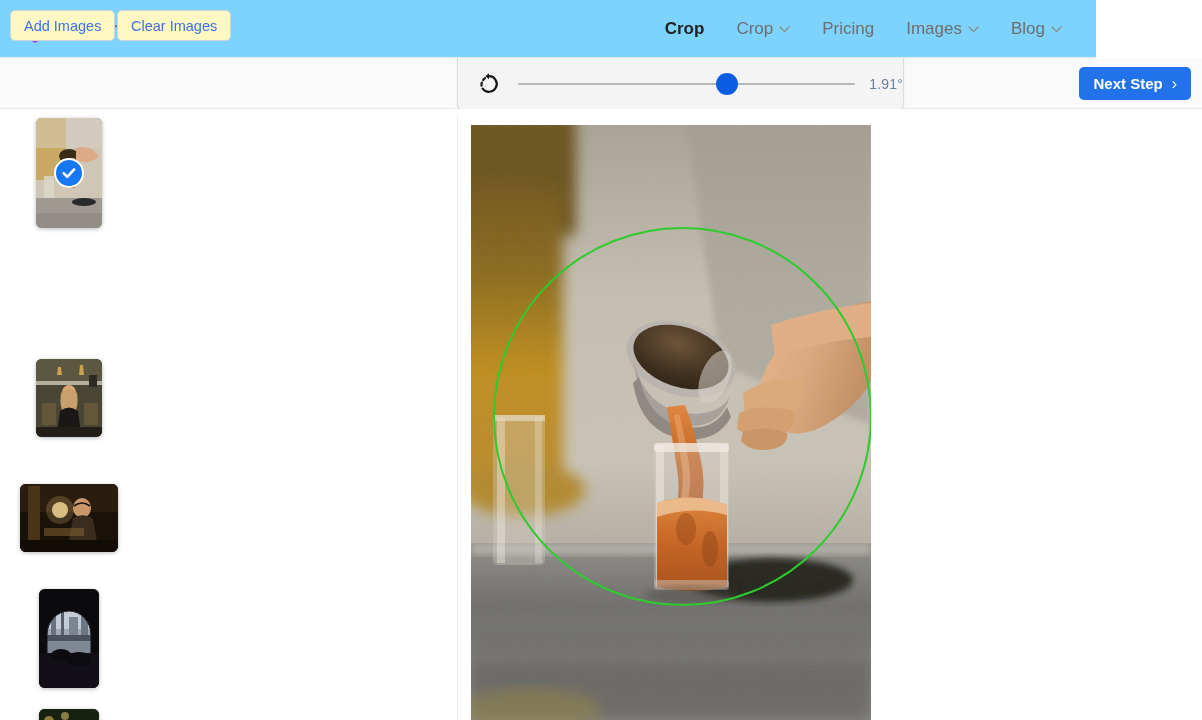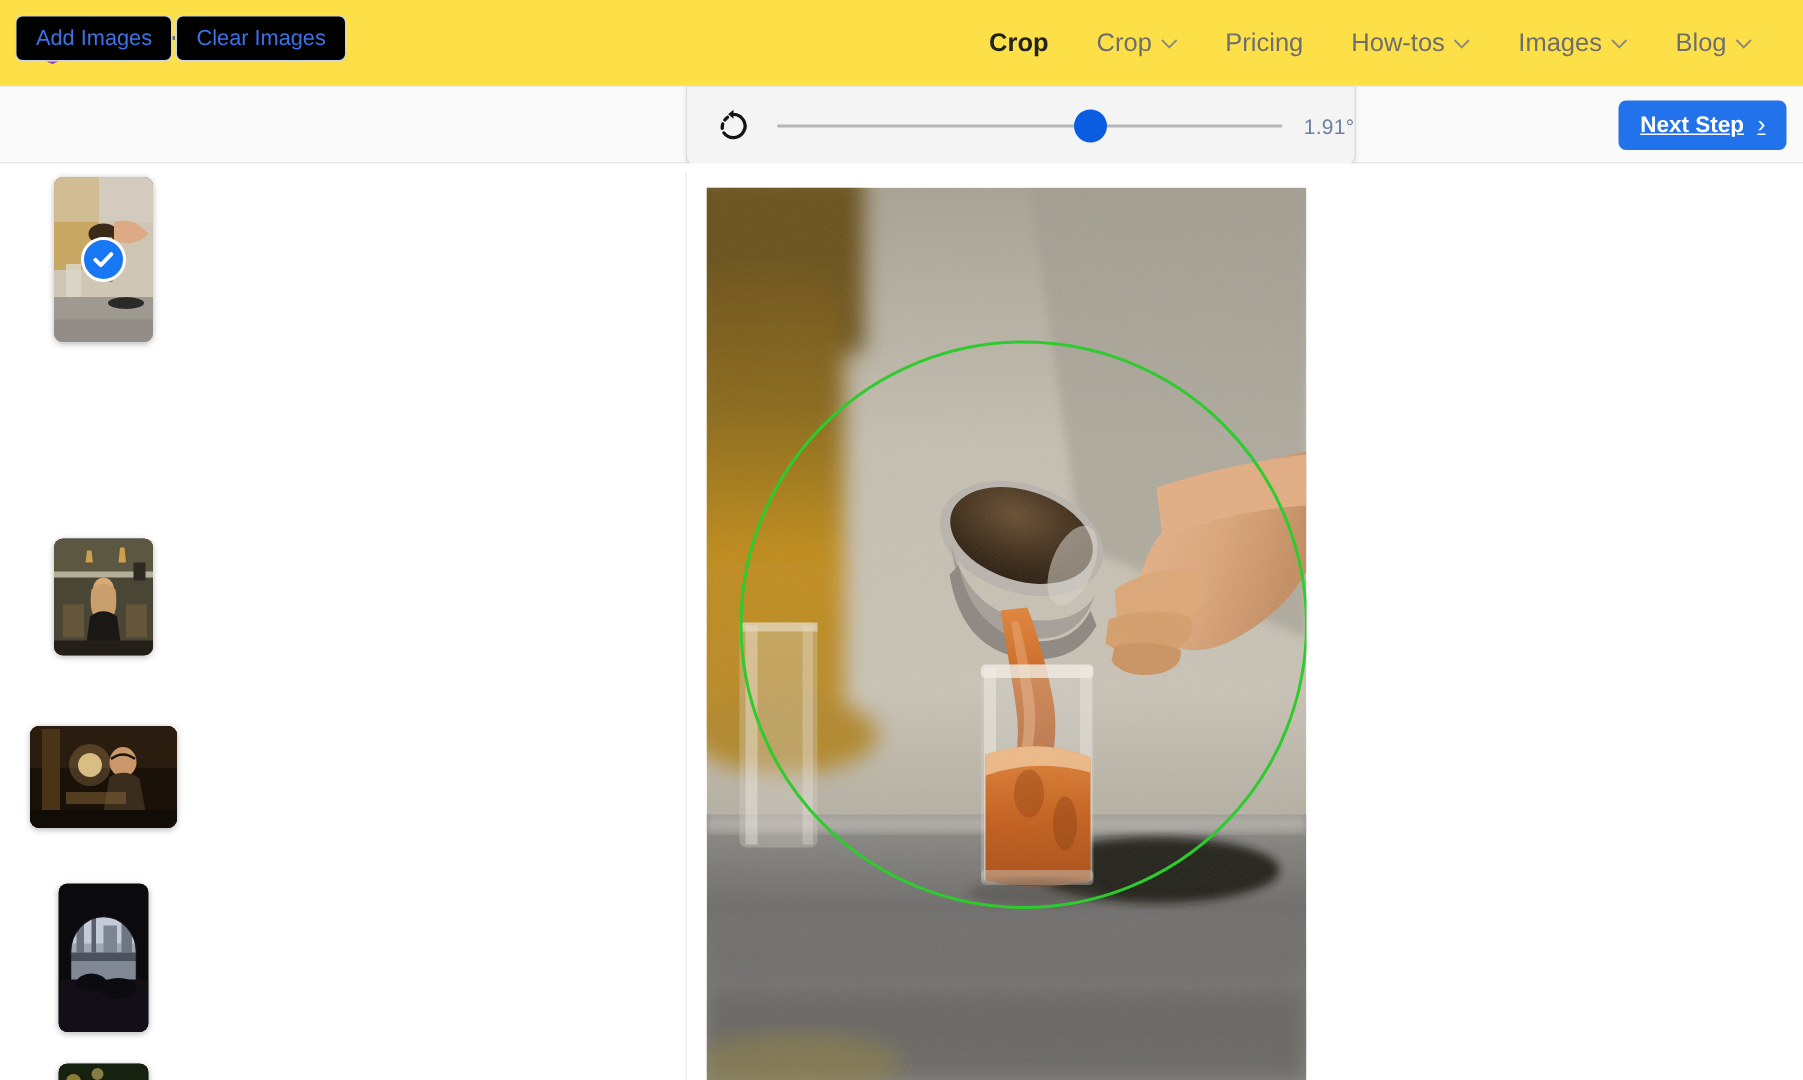--- a/index.html
+++ b/index.html
@@ -6,22 +6,22 @@
   html, body {
     width: 1202px; height: 720px;
     font-family: "Liberation Sans", sans-serif;
     background: #ffffff;
     overflow: hidden;
   }
 
   
   .header {
     position: absolute; top: 0; left: 0;
-    width: 1202px; height: 58px;
-    background: #fde047;
+    width: 1096px; height: 58px;
+    background: #7dd3fc;
     border-bottom: 1px solid #e8e8e8;
     display: flex; align-items: center;
   }
   .brand {
     display: flex; align-items: center; gap: 11px;
     margin-left: 22px;
   }
   .brand-logo { width: 26px; height: 29px; display: block; }
   .brand-name {
     font-size: 21px; font-weight: bold; color: #6b6b6b;
@@ -46,38 +46,37 @@
   
   .toolbar {
     position: absolute; top: 58px; left: 0;
     width: 1202px; height: 51px;
     background: #fafafa;
     border-bottom: 1px solid #e8e8e8;
   }
   .btn-outline {
     position: absolute; top: 10px;
     height: 31px; padding: 0 13px;
-    background: #000000;
+    background: #fef9c3;
     border: 1px solid #cfd4da;
     border-radius: 5px;
     color: #3b72e8; font-size: 14.5px;
     display: flex; align-items: center;
     cursor: pointer;
   }
   #btn-add { left: 10px; }
   #btn-clear { left: 117px; }
 
   .btn-primary {
     position: absolute; top: 67px; right: 11px;
     height: 33px; padding: 0 14px;
     background: #2272eb; border: none; border-radius: 5px;
     color: #ffffff; font-size: 15px; font-weight: bold;
     display: flex; align-items: center; gap: 9px;
     cursor: pointer;
-    text-decoration: underline;
   }
   .btn-primary .arrow {
     font-weight: normal; font-size: 16px; line-height: 1;
   }
 
   
   .rotate-panel {
     position: absolute; top: 58px; left: 457px;
     width: 447px; height: 53px;
     background: #f4f4f4;
@@ -194,26 +193,20 @@
       <span>Crop</span>
     </div>
     <div class="nav-item">
       <span>Crop</span>
       <svg class="chev" viewBox="0 0 11 7">
           <path d="M1 1 L5.5 5.6 L10 1" fill="none" stroke="#8a8a8a" stroke-width="1.3" stroke-linecap="round"></path>
         </svg>
     </div>
     <div class="nav-item">
       <span>Pricing</span>
-    </div>
-    <div class="nav-item">
-      <span>How-tos</span>
-      <svg class="chev" viewBox="0 0 11 7">
-          <path d="M1 1 L5.5 5.6 L10 1" fill="none" stroke="#8a8a8a" stroke-width="1.3" stroke-linecap="round"></path>
-        </svg>
     </div>
     <div class="nav-item">
       <span>Images</span>
       <svg class="chev" viewBox="0 0 11 7">
           <path d="M1 1 L5.5 5.6 L10 1" fill="none" stroke="#8a8a8a" stroke-width="1.3" stroke-linecap="round"></path>
         </svg>
     </div>
     <div class="nav-item">
       <span>Blog</span>
       <svg class="chev" viewBox="0 0 11 7">

